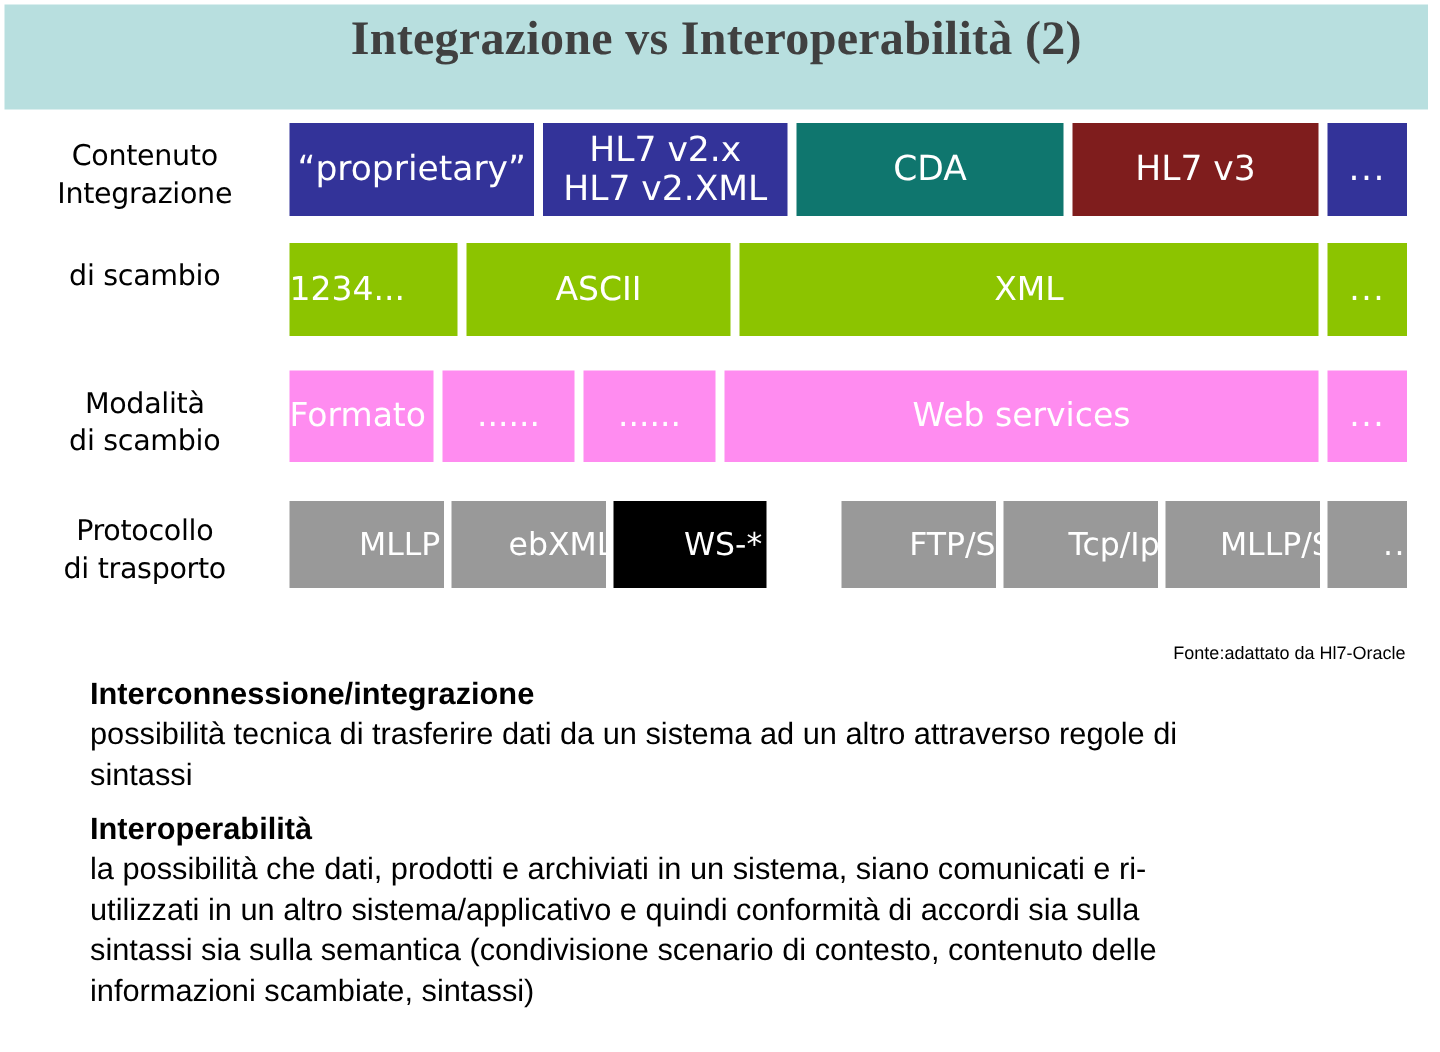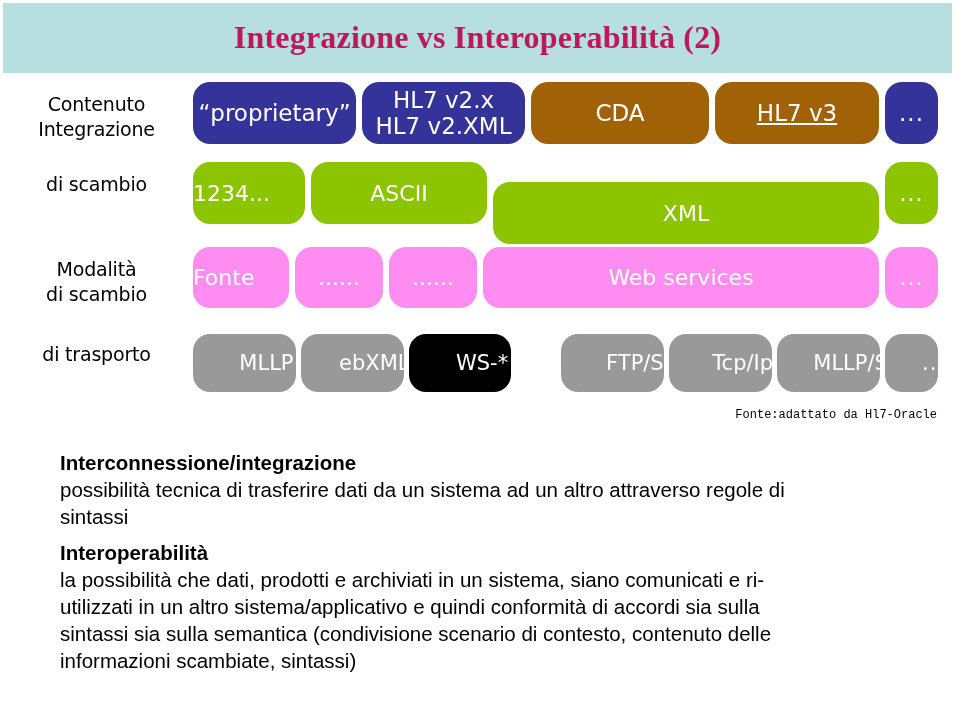--- a/index.html
+++ b/index.html
@@ -66,21 +66,21 @@
   .row-label .lbl-line { display: block; }
   .boxes {
     position: absolute;
     left: 193px;
     top: 0;
     right: 22px;
     display: flex;
     gap: 6px;
   }
   .cell {
-    border-radius: 17px;
+    border-radius: 0;
     display: flex;
     align-items: center;
     justify-content: center;
     text-align: center;
     color: #ffffff;
     font-family: "DejaVu Sans", sans-serif;
     box-sizing: border-box;
     overflow: hidden;
     white-space: pre-line;
   }
@@ -110,24 +110,24 @@
 
   .cell-dots {
     flex: 0 0 53px;
     font-size: 22px;
     letter-spacing: 1px;
   }
 
   #source-note {
     position: absolute;
     left: 600px;
-    top: 408px;
+    top: 428px;
     width: 337px;
     text-align: right;
-    font-family: Liberation Mono, monospace;
+    font-family: Liberation Sans, sans-serif;
     font-size: 12px;
     color: #000000;
   }
 
   
   #body-text {
     position: absolute;
     left: 60px;
     top: 449px;
     width: 918px;
@@ -146,68 +146,69 @@
   .gap { height: 9px; }
   .nowrap-clip {
     white-space: nowrap;
     overflow: hidden;
   }
 </style>
 </head>
 <body>
 
 <div id="title-banner" style="background: rgb(184, 223, 223);">
-  <div id="title-text" style="color: #be185d; margin-top: 12px;">Integrazione vs Interoperabilità (2)</div>
+  <div id="title-text" style="color: #404040;">Integrazione vs Interoperabilità (2)</div>
 </div>
 
 <div id="stack">
 
   <div class="stack-row" id="row-contenuto">
     <div class="row-label">
       <span class="lbl-line">Contenuto</span>
       <span class="lbl-line">Integrazione</span>
     </div>
     <div class="boxes">
       <div class="cell" style="background: rgb(51, 51, 153); flex: 0 0 163px;">“proprietary”</div>
       <div class="cell" style="background: rgb(51, 51, 153); flex: 0 0 163px;">HL7 v2.x
 HL7 v2.XML</div>
-      <div class="cell" style="background: #a16207; flex: 0 0 178px;">CDA</div>
-      <div class="cell" style="background: #a16207; flex: 0 0 164px; text-decoration: underline;">HL7 v3</div>
+      <div class="cell" style="background: #0f766e; flex: 0 0 178px;">CDA</div>
+      <div class="cell" style="background: #7f1d1d; flex: 0 0 164px;">HL7 v3</div>
       <div class="cell cell-dots" style="background: rgb(51, 51, 153); flex: 0 0 53px;">...</div>
     </div>
   </div>
 
   <div class="stack-row" id="row-formato">
     <div class="row-label">
       <span class="lbl-line">di scambio</span>
     </div>
     <div class="boxes">
       <div class="cell align-left" style="background: rgb(140, 196, 0); flex: 0 0 112px;">1234...</div>
       <div class="cell" style="background: rgb(140, 196, 0); flex: 0 0 176px;">ASCII</div>
-      <div class="cell" style="background: rgb(140, 196, 0); flex: 1 1 auto; margin-top: 20px;">XML</div>
+      <div class="cell" style="background: rgb(140, 196, 0); flex: 1 1 auto;">XML</div>
       <div class="cell cell-dots" style="background: rgb(140, 196, 0); flex: 0 0 53px;">...</div>
     </div>
   </div>
 
   <div class="stack-row" id="row-modalita">
     <div class="row-label">
       <span class="lbl-line">Modalità</span>
       <span class="lbl-line">di scambio</span>
     </div>
     <div class="boxes">
-      <div class="cell align-left" style="background: rgb(255, 140, 240); flex: 0 0 96px;">Fonte</div>
+      <div class="cell align-left" style="background: rgb(255, 140, 240); flex: 0 0 96px;">Formato</div>
       <div class="cell" style="background: rgb(255, 140, 240); flex: 0 0 88px;">......</div>
       <div class="cell" style="background: rgb(255, 140, 240); flex: 0 0 88px;">......</div>
       <div class="cell" style="background: rgb(255, 140, 240); flex: 1 1 auto;">Web services</div>
       <div class="cell cell-dots" style="background: rgb(255, 140, 240); flex: 0 0 53px;">...</div>
     </div>
   </div>
 
   <div class="stack-row" id="row-protocollo">
     <div class="row-label">
+      <span class="lbl-line">Protocollo</span>
       <span class="lbl-line">di trasporto</span>
     </div>
     <div class="boxes">
       <div class="cell" style="background: rgb(153, 153, 153); flex: 1 1 0px;">MLLP</div>
       <div class="cell" style="background: rgb(153, 153, 153); flex: 1 1 0px;">ebXML</div>
       <div class="cell" style="background: #000000; flex: 1 1 0px;">WS-*</div>
       <div class="cell" style="background: rgb(153, 153, 153); flex: 1 1 0px; margin-left: 45px;">FTP/S</div>
       <div class="cell" style="background: rgb(153, 153, 153); flex: 1 1 0px;">Tcp/Ip</div>
       <div class="cell" style="background: rgb(153, 153, 153); flex: 1 1 0px;">MLLP/S</div>
       <div class="cell cell-dots" style="background: rgb(153, 153, 153); flex: 0 0 53px;">...</div>

